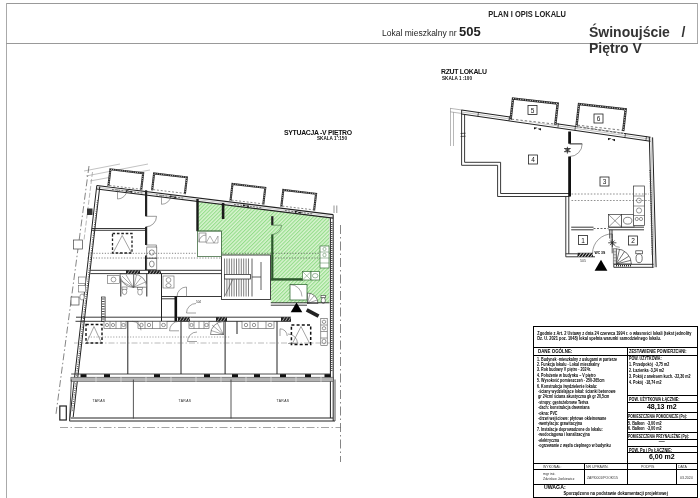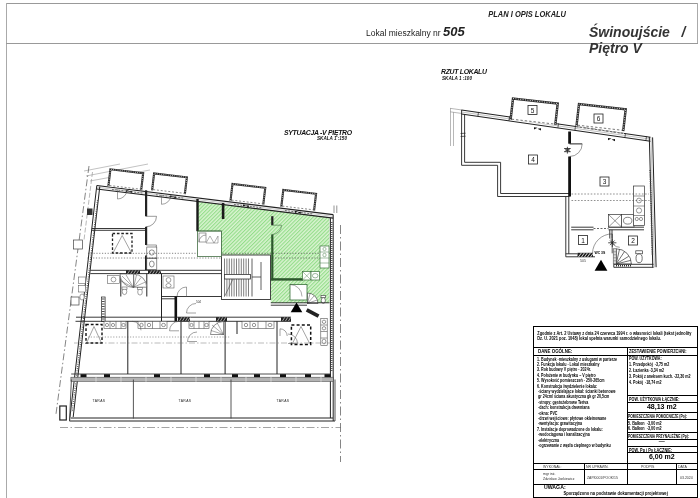--- a/index.html
+++ b/index.html
@@ -1,34 +1,34 @@
 <!DOCTYPE html>
 <html><head>
 <meta charset="utf-8">
 <style>
   html,body{margin:0;padding:0;}
   body{width:700px;height:498px;position:relative;background:#fff;
        font-family:"Liberation Sans", sans-serif;overflow:hidden;}
   .abs{position:absolute;}
-  .b{font-weight:bold;font-style:italic;}
+  .b{font-weight:bold;}
 </style>
 </head>
 <body>
 
 <div class="abs" style="left:6px;top:3px;width:692px;height:1px;background:#999;"></div>
 
 <div class="abs" style="left:6px;top:3px;width:1px;height:495px;background:#aaa;"></div>
 
 <div class="abs" style="left:697px;top:3px;width:1px;height:40px;background:#aaa;"></div>
 
 <div class="abs" style="left:6px;top:43px;width:692px;height:1px;background:#999;"></div>
 
 <div class="abs b" style="left:380px;top:9px;width:295px;text-align:center;font-size:8.5px;color:#222;"><span style="display:inline-block;transform:scaleX(0.88);">PLAN I OPIS LOKALU</span></div>
 
-<div class="abs" style="left:366px;top:24px;font-size:8.5px;color:#222;">Lokal mieszkalny nr <span class="b" style="font-size:13px;">505</span></div>
+<div class="abs" style="left:382px;top:24px;font-size:8.5px;color:#222;">Lokal mieszkalny nr <span class="b" style="font-size:13px;">505</span></div>
 
 <div class="abs b" style="left:589px;top:24px;font-size:14px;color:#333;">Świnoujście&nbsp;&nbsp; / Piętro V</div>
 
 <div class="abs b" style="left:284px;top:129px;font-size:6.9px;letter-spacing:-0.3px;color:#111;">SYTUACJA -V PIĘTRO</div>
 
 <div class="abs b" style="left:317px;top:136px;font-size:4.6px;color:#111;">SKALA 1 :150</div>
 
 <div class="abs b" style="left:441px;top:67.5px;font-size:6.9px;letter-spacing:-0.3px;color:#111;">RZUT LOKALU</div>
 
 <div class="abs b" style="left:442px;top:76px;font-size:4.6px;color:#111;">SKALA 1 :100</div>

